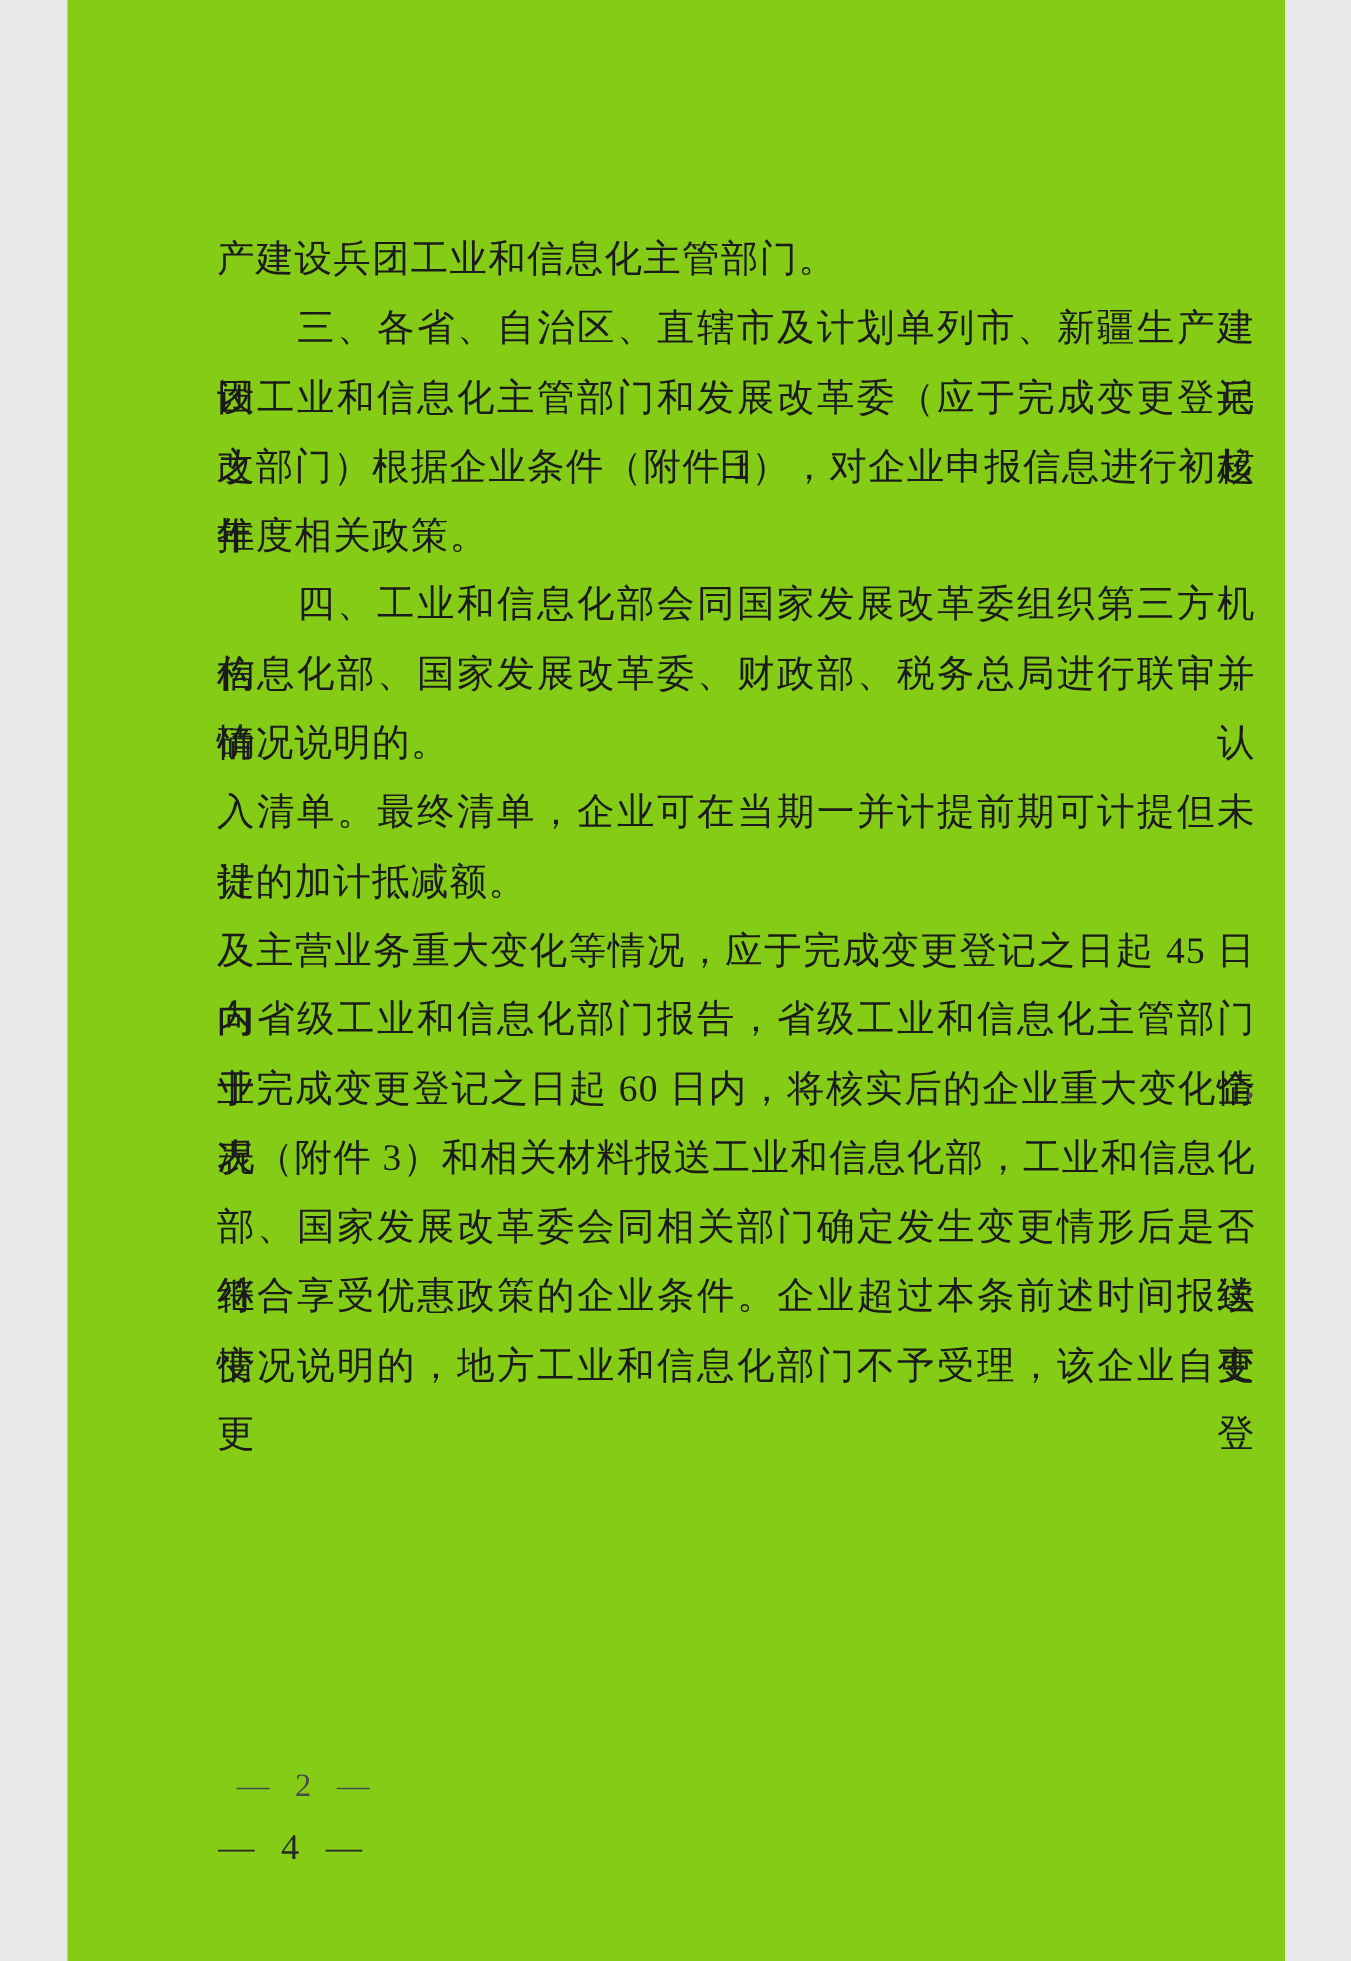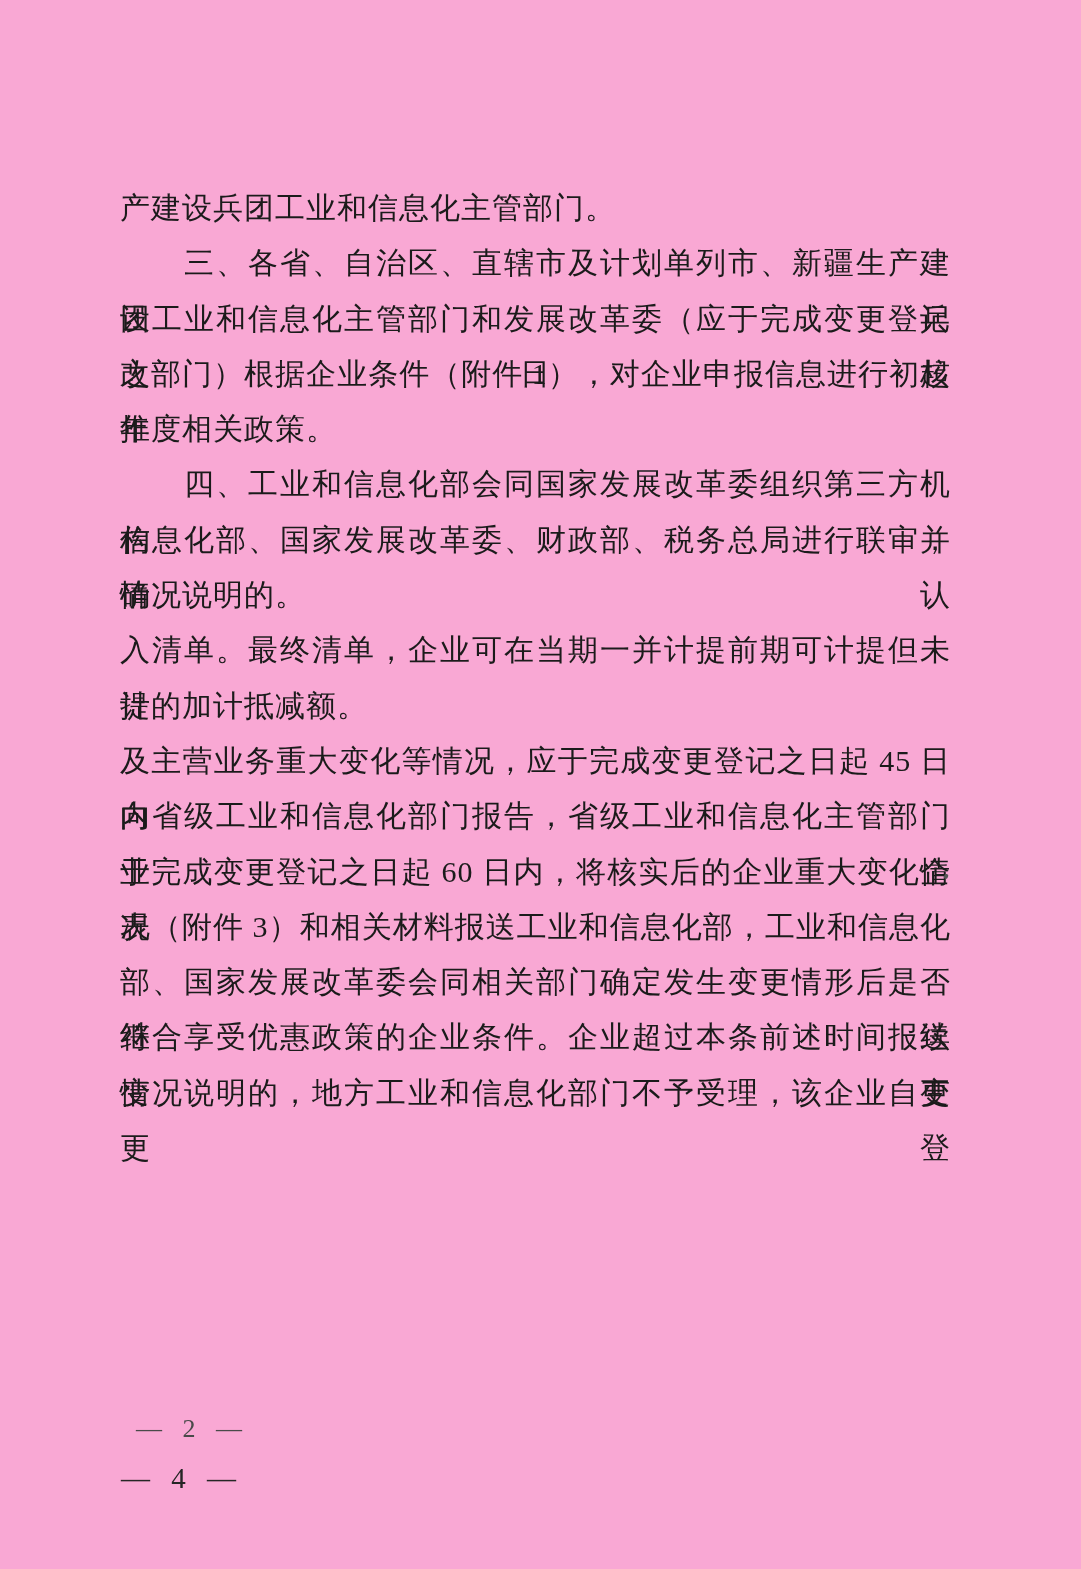--- a/index.html
+++ b/index.html
@@ -3,24 +3,24 @@
 <meta charset="utf-8">
 <style>
   * { margin: 0; padding: 0; box-sizing: border-box; }
 
   html, body {
     background: #e8e8e8;
   }
 
   .page {
     position: relative;
-    width: 1081px;
+    width: 974px;
     height: 1569px;
     margin: 0 auto;
-    background: #f9a8d4;
+    background: #84cc16;
     overflow: hidden;
     font-family: "Liberation Serif", "DejaVu Serif", serif;
   }
 
   .text-body {
     position: absolute;
     left: 120px;
     top: 180px;
     width: 831px;
   }

